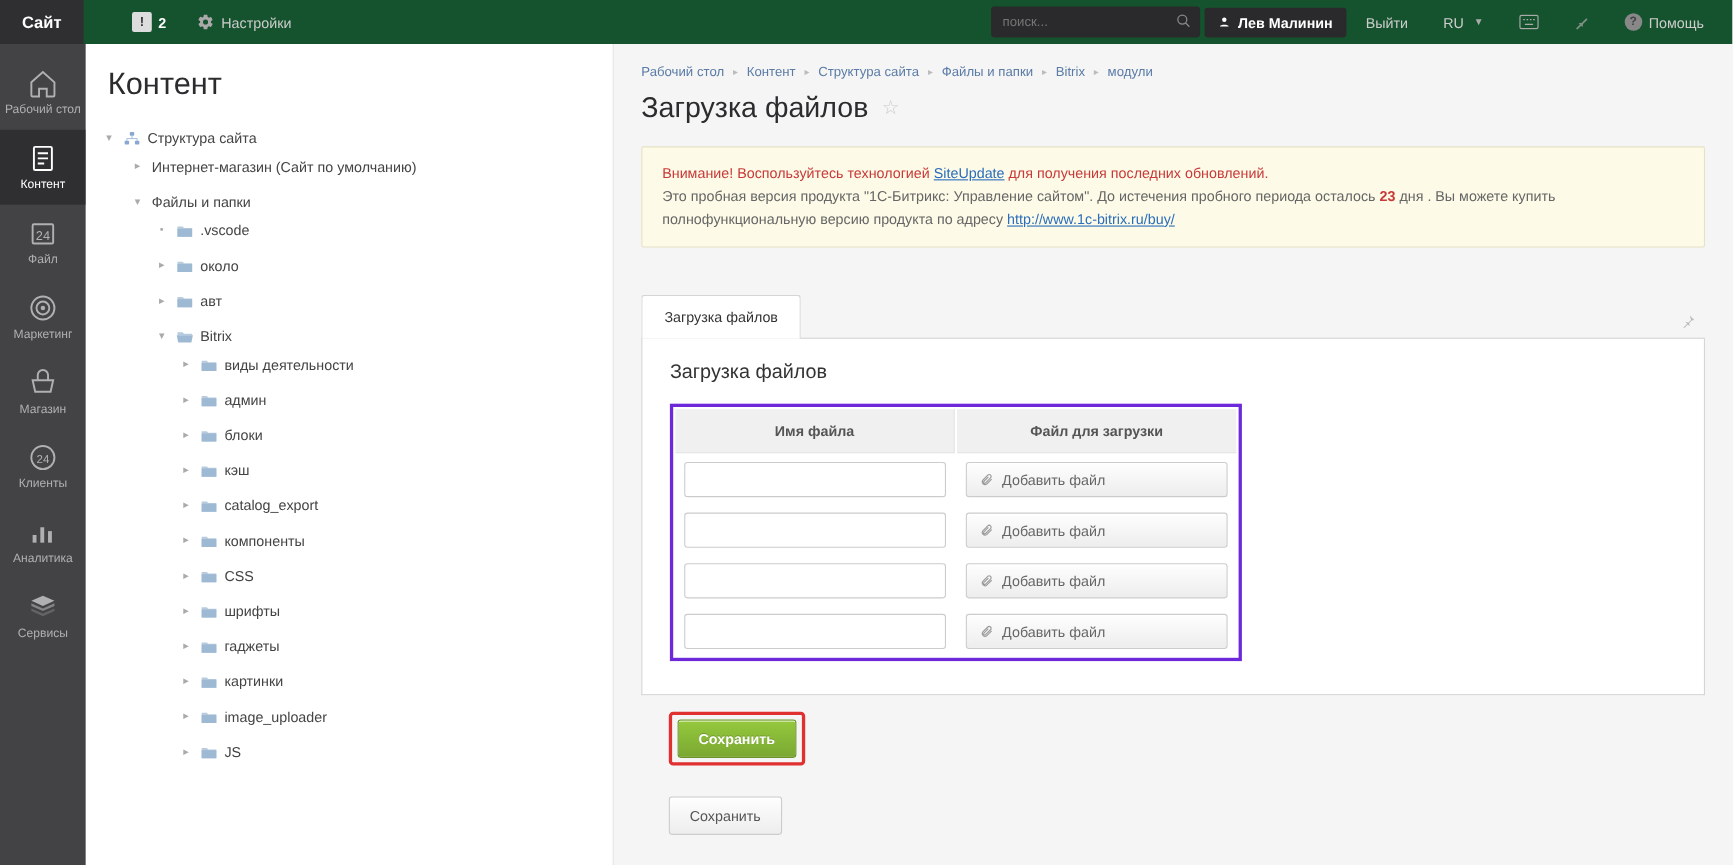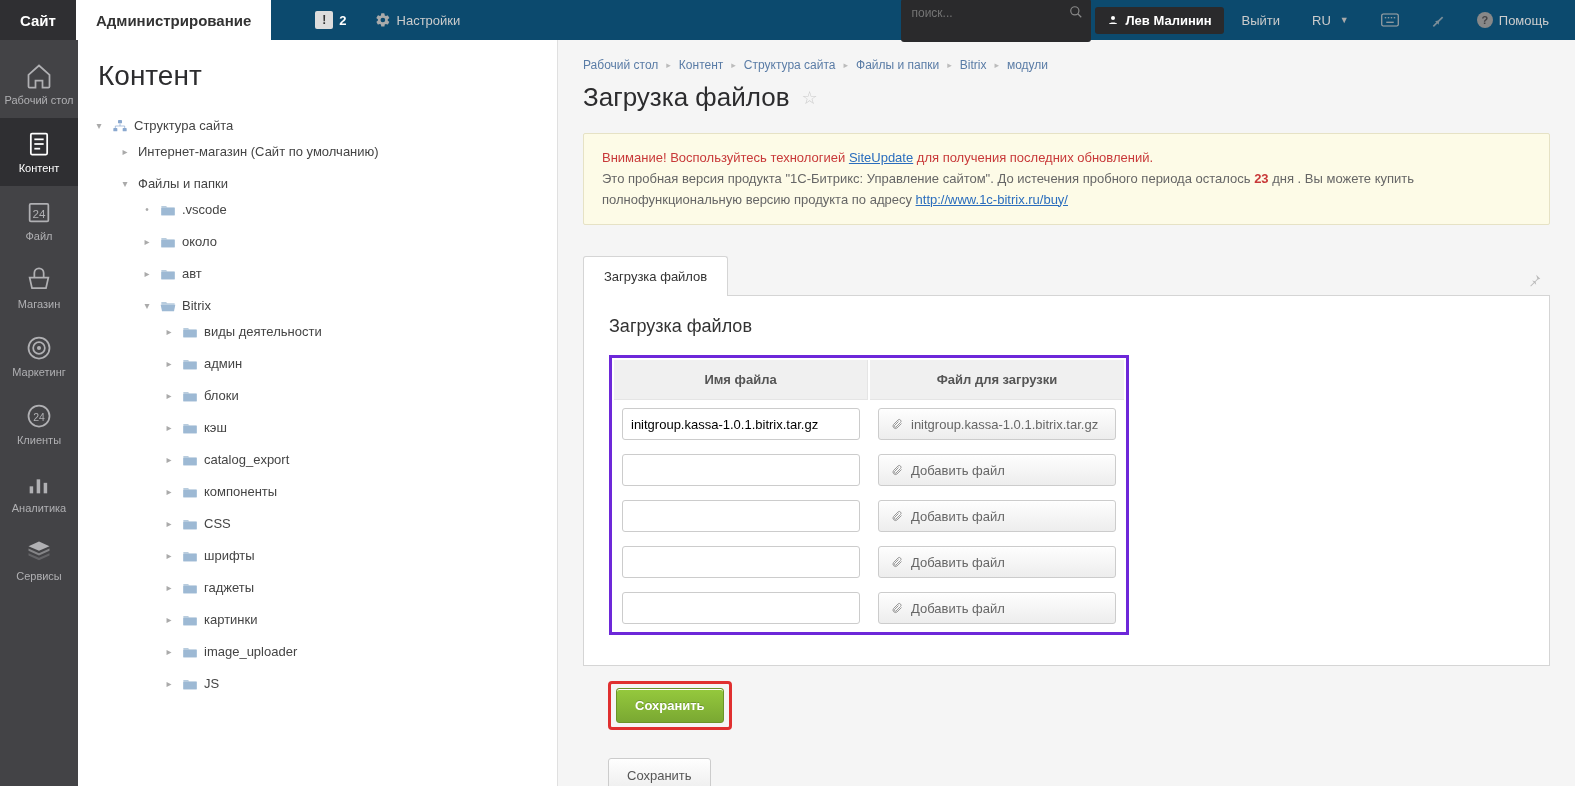--- a/index.html
+++ b/index.html
@@ -1,28 +1,28 @@
 <!DOCTYPE html>
 <html><head>
   <meta charset="utf-8">
   <style>
     * { margin: 0; padding: 0; box-sizing: border-box; font-family: Arial, Helvetica, sans-serif; }
     body { background: #f5f5f5; color: #333; font-size: 13px; }
 
     
-    .top-nav { display: flex; align-items: stretch; background: #0c4a6e; height: 40px; position: relative; }
+    .top-nav { display: flex; align-items: stretch; background: #14532d; height: 40px; position: relative; }
     .top-tab { display: flex; align-items: center; padding: 0 20px; font-size: 15px; color: #fff; cursor: pointer; }
     .top-tab.dark { background: #2f2f32; font-weight: 600; }
     .top-tab.active { background: #fff; color: #333; font-weight: 600; }
     .top-spacer { flex: 0 0 30px; }
     .top-btn { display: inline-flex; align-items: center; gap: 6px; padding: 0 14px; color: #ccc; cursor: pointer; font-size: 13px; }
     .badge-icon { width: 18px; height: 18px; background: #ddd; border-radius: 2px; display: inline-flex; align-items: center; justify-content: center; color: #333; font-weight: bold; font-size: 12px; }
     .top-right { margin-left: auto; display: flex; align-items: center; gap: 4px; padding-right: 12px; }
     .search-box { position: relative; }
-    .search-box input { background: #2a2a2c; border: none; color: #ccc; padding: 7px 30px 22px 10px; width: 190px; border-radius: 3px; font-size: 12px; }
+    .search-box input { background: #2a2a2c; border: none; color: #ccc; padding: 7px 30px 7px 10px; width: 190px; border-radius: 3px; font-size: 12px; }
     .search-box .sicon { position: absolute; right: 8px; top: 6px; color: #888; }
     .user-btn { display: inline-flex; align-items: center; gap: 6px; background: #2a2a2c; border-radius: 3px; padding: 6px 12px; color: #fff; cursor: pointer; font-weight: bold; }
     .caret { font-size: 9px; color: #aaa; margin-left: 3px; }
 
     
     .layout { display: flex; min-height: calc(100vh - 56px); }
 
     
     .icon-sidebar { width: 78px; background: #434346; display: flex; flex-direction: column; align-items: stretch; padding-top: 10px; }
     .icon-item { display: flex; flex-direction: column; align-items: center; gap: 4px; padding: 12px 4px; color: #b0b0b3; font-size: 11px; cursor: pointer; text-align: center; }
@@ -40,21 +40,21 @@
     .folder-icon { width: 16px; height: 14px; display: inline-block; }
 
     
     .content { flex: 1; padding: 18px 25px; background: #f5f5f5; min-width: 0; }
     .crumbs { display: flex; align-items: center; gap: 8px; color: #5a7ca6; font-size: 12px; margin-bottom: 10px; flex-wrap: wrap;}
     .crumbs a { color: #5a7ca6; text-decoration: none; cursor: pointer; }
     .crumbs .sep { color: #bbb; font-size: 9px; }
     .page-h1 { font-size: 26px; font-weight: normal; color: #2c2c2e; display: flex; align-items: center; gap: 12px; margin-bottom: 20px; }
     .star { color: #ccc; font-size: 18px; cursor: pointer; }
 
-    .alert { background: #fdfbe7; border: 1px solid #e6e2c5; padding: 14px 18px; border-radius: 2px; line-height: 1.6; font-size: 13px; color: #666; margin-bottom: 30px; }
+    .alert { background: #fdfbe7; border: 1px solid #e6e2c5; padding: 14px 18px; border-radius: 2px; line-height: 1.6; font-size: 13px; color: #666; margin-bottom: 42px; }
     .alert .red { color: #c83939; }
     .alert .redbold { color: #c83939; font-weight: bold; }
     .alert a { color: #2a6dbd; text-decoration: underline; }
 
     .tabstrip { display: flex; align-items: flex-end; border-bottom: 1px solid #d5d5d5; margin-bottom: 0; position: relative;}
     .tabstrip .tab { padding: 12px 20px; background: #fff; border: 1px solid #d5d5d5; border-bottom: none; border-radius: 3px 3px 0 0; font-size: 13px; position: relative; top: 1px; cursor: pointer; }
     .tabstrip .pin { margin-left: auto; color: #aaa; font-size: 16px; padding: 8px; cursor: pointer; }
 
     .panel { background: #fff; border: 1px solid #d5d5d5; border-top: none; padding: 20px 25px 30px 25px; }
     .panel h3 { font-size: 18px; font-weight: normal; color: #333; margin-bottom: 18px; }
@@ -74,21 +74,20 @@
     .btn-primary { background: linear-gradient(#95c93d,#7aa832); color: #fff; border: 1px solid #6b9428; font-weight: bold; text-shadow: 0 -1px 0 rgba(0,0,0,.2);}
     .highlight-box { border: 3px solid #e03030; border-radius: 4px; padding: 4px 5px; display: inline-flex; }
 
     svg { display: block; }
   </style>
 </head>
 <body>
 
 <div class="top-nav">
   <div class="top-tab dark">Сайт</div>
-  <div class="top-tab active">Администрирование</div>
   <div class="top-spacer"></div>
   <div class="top-btn">
     <span class="badge-icon">!</span>
     <span style="font-weight:bold;color:#fff;">2</span>
   </div>
   <div class="top-btn">
     <span>
       <svg width="16" height="16" viewBox="0 0 24 24" fill="#aaa">
           <path d="M19.14,12.94a7,7,0,0,0,.05-.94,7,7,0,0,0-.05-.94l2.11-1.65a.5.5,0,0,0,.12-.64l-2-3.46a.5.5,0,0,0-.61-.22l-2.49,1a7,7,0,0,0-1.63-.94l-.38-2.65A.5.5,0,0,0,13.77,2H9.77a.5.5,0,0,0-.49.42L8.9,5.07a7,7,0,0,0-1.63.94l-2.49-1a.5.5,0,0,0-.61.22l-2,3.46a.5.5,0,0,0,.12.64L4.4,11a7,7,0,0,0,0,1.88L2.29,14.53a.5.5,0,0,0-.12.64l2,3.46a.5.5,0,0,0,.61.22l2.49-1a7,7,0,0,0,1.63.94l.38,2.65a.5.5,0,0,0,.49.42h4a.5.5,0,0,0,.49-.42l.38-2.65a7,7,0,0,0,1.63-.94l2.49,1a.5.5,0,0,0,.61-.22l2-3.46a.5.5,0,0,0-.12-.64ZM11.77,15.5A3.5,3.5,0,1,1,15.27,12,3.5,3.5,0,0,1,11.77,15.5Z"></path>
         </svg>
@@ -169,35 +168,35 @@
           <svg width="26" height="26" viewBox="0 0 24 24" fill="none" stroke="currentColor" stroke-width="1.5">
             <rect x="4" y="5" width="16" height="15" rx="1"></rect>
             <text x="12" y="17" font-size="10" text-anchor="middle" fill="currentColor" stroke="none">24</text>
           </svg>
         </span>
       <span>Файл</span>
     </div>
     <div class="icon-item">
       <span class="gl">
           <svg width="26" height="26" viewBox="0 0 24 24" fill="none" stroke="currentColor" stroke-width="1.5">
-            <path d="M4 10h16l-2 9H6z"></path>
-            <path d="M8 10V6a4 4 0 018 0v4"></path>
-          </svg>
-        </span>
-      <span>Магазин</span>
-    </div>
-    <div class="icon-item">
-      <span class="gl">
-          <svg width="26" height="26" viewBox="0 0 24 24" fill="none" stroke="currentColor" stroke-width="1.5">
             <circle cx="12" cy="12" r="9"></circle>
             <circle cx="12" cy="12" r="5"></circle>
             <circle cx="12" cy="12" r="1" fill="currentColor"></circle>
           </svg>
         </span>
       <span>Маркетинг</span>
+    </div>
+    <div class="icon-item">
+      <span class="gl">
+          <svg width="26" height="26" viewBox="0 0 24 24" fill="none" stroke="currentColor" stroke-width="1.5">
+            <path d="M4 10h16l-2 9H6z"></path>
+            <path d="M8 10V6a4 4 0 018 0v4"></path>
+          </svg>
+        </span>
+      <span>Магазин</span>
     </div>
     <div class="icon-item">
       <span class="gl">
           <svg width="26" height="26" viewBox="0 0 24 24" fill="none" stroke="currentColor" stroke-width="1.5">
             <circle cx="12" cy="12" r="9"></circle>
             <text x="12" y="16" font-size="9" text-anchor="middle" fill="currentColor" stroke="none">24</text>
           </svg>
         </span>
       <span>Клиенты</span>
     </div>
@@ -495,31 +494,20 @@
       <h3>Загрузка файлов</h3>
       <table class="upload-table">
         <thead>
           <tr>
             <th>Имя файла</th>
             <th>Файл для загрузки</th>
           </tr>
         </thead>
         <tbody id="upload-rows">
             <tr>
-              <td><input class="fname-input" type="text" value="initgroup.kassa-1.0.1.bitrix.tar.gz" style=""></td>
-              <td><div class="file-btn">
-                  <span class="clip">
-                    <svg width="12" height="14" viewBox="0 0 24 24" fill="none" stroke="#999" stroke-width="2">
-                      <path d="M21 11l-9 9a5 5 0 01-7-7l9-9a3.5 3.5 0 015 5l-9 9a2 2 0 01-3-3l8-8"></path>
-                    </svg>
-                  </span>
-                  <span>initgroup.kassa-1.0.1.bitrix.tar.gz</span>
-                </div></td>
-            </tr>
-            <tr>
               <td><input class="fname-input" type="text" value="" style=""></td>
               <td><div class="file-btn">
                   <span class="clip">
                     <svg width="12" height="14" viewBox="0 0 24 24" fill="none" stroke="#999" stroke-width="2">
                       <path d="M21 11l-9 9a5 5 0 01-7-7l9-9a3.5 3.5 0 015 5l-9 9a2 2 0 01-3-3l8-8"></path>
                     </svg>
                   </span>
                   <span>Добавить файл</span>
                 </div></td>
             </tr>

